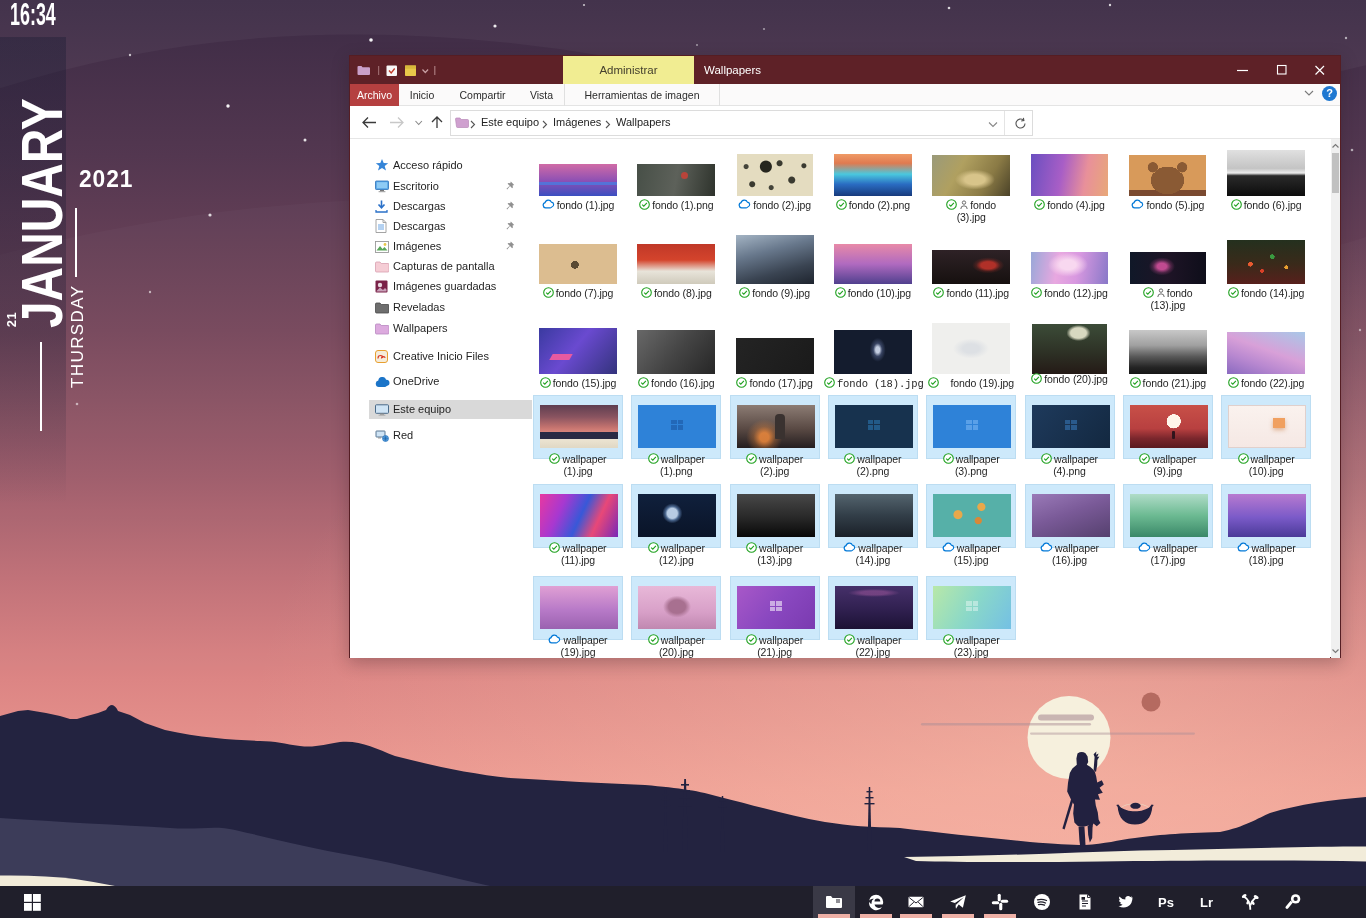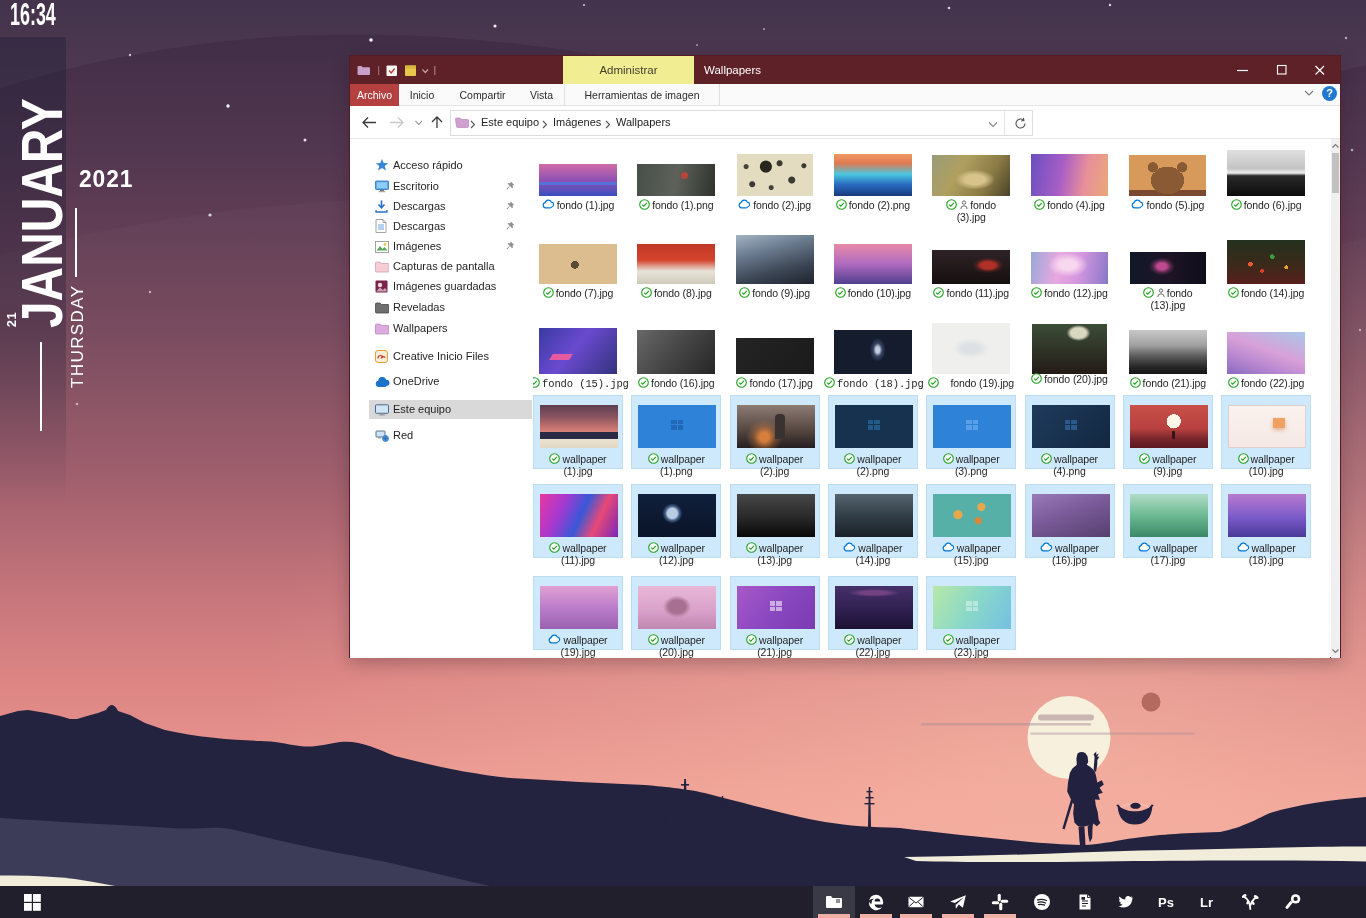--- a/index.html
+++ b/index.html
@@ -26,21 +26,21 @@
   #addrrow { position:absolute; left:0; top:50px; width:990px; height:33px; background:#fff; border-bottom:1px solid #e6e6e6; }
   .navic { position:absolute; }
   #addrbox { position:absolute; left:100px; top:4px; width:583px; height:26px; border:1px solid #dcdcdc; background:#fff; font-size:11px; color:#222; }
   #searchbox { position:absolute; left:691px; top:4px; width:291px; height:26px; border:1px solid #dcdcdc; background:#fff; font-size:11px; color:#777; }
   #sidebar { position:absolute; left:0; top:83px; width:183px; height:519px; background:#fff; }
   .sbitem { position:absolute; font-size:11px; color:#1f1f1f; white-space:nowrap; }
   .sbic { position:absolute; width:15px; height:15px; }
   #content { position:absolute; left:183px; top:83px; width:797px; height:519px; background:#fff; overflow:hidden; }
   .th { position:absolute; }
   .lbl { position:absolute; font-size:10.5px; color:#1f1f1f; text-align:center; line-height:12px; white-space:nowrap; letter-spacing:-0.1px; }
-  .sel { position:absolute; width:90px; height:74px; background:#cde9fb; border:1px solid #bcddf2; }
+  .sel { position:absolute; width:90px; height:64px; background:#cde9fb; border:1px solid #bcddf2; }
   #vscroll { position:absolute; left:981px; top:83px; width:9px; height:519px; background:#f0f0f0; }
 </style>
 </head>
 <body>
 <div id="desktop">
 <svg id="scene" width="1366" height="918" viewBox="0 0 1366 918">
   <defs>
     <linearGradient id="sky" x1="0" y1="0" x2="0" y2="1">
       <stop offset="0" stop-color="#3c2b45"></stop>
       <stop offset="0.17" stop-color="#533750"></stop>
@@ -446,21 +446,21 @@
             <path d="M0.8,9 a3.2,3.2 0 0 1 6.4,0" fill="none" stroke="#6b6b6b" stroke-width="1"></path>
           </svg><span style="margin-left:2px">fondo</span><br>(13).jpg</div>
 <div class="th" style="left:694.1px;top:101.0px;width:78px;height:44px;background:radial-gradient(circle 2.5px at 30% 55%,#e85a30 90%,transparent),radial-gradient(circle 2.5px at 58% 38%,#3a9a40 90%,transparent),radial-gradient(circle 2px at 76% 62%,#e8a030 90%,transparent),radial-gradient(circle 2px at 45% 70%,#d84028 90%,transparent),linear-gradient(180deg,#24301e 0%,#3a2a1a 55%,#58201c 100%);"></div>
         <div class="lbl" style="left:684.1px;top:148px;width:98px;"><svg width="11" height="11" viewBox="0 0 11 11" style="vertical-align:-1px">
             <circle cx="5.5" cy="5.5" r="4.8" fill="#fff" stroke="#1fa11f" stroke-width="1.1"></circle>
             <path d="M3.2,5.6 L4.8,7.2 L7.9,3.9" fill="none" stroke="#1fa11f" stroke-width="1.1"></path>
           </svg><span style="margin-left:2px">fondo (14).jpg</span></div>
 <div class="th" style="left:6.0px;top:189.0px;width:78px;height:46px;background:linear-gradient(130deg,#3a3aa0 0%,#6a4ad0 45%,#33337c 100%);">
           <div style="position:absolute;left:12px;top:26px;width:20px;height:6px;background:#e85aa0;transform:skewX(-30deg)"></div>
         </div>
-        <div class="lbl" style="left:-4.0px;top:238px;width:98px;font-family:Liberation Mono, monospace;"><svg width="11" height="11" viewBox="0 0 11 11" style="vertical-align:-1px">
+        <div class="lbl" style="left:-4.0px;top:238px;width:98px;"><svg width="11" height="11" viewBox="0 0 11 11" style="vertical-align:-1px">
             <circle cx="5.5" cy="5.5" r="4.8" fill="#fff" stroke="#1fa11f" stroke-width="1.1"></circle>
             <path d="M3.2,5.6 L4.8,7.2 L7.9,3.9" fill="none" stroke="#1fa11f" stroke-width="1.1"></path>
           </svg><span style="margin-left:2px">fondo (15).jpg</span></div>
 <div class="th" style="left:104.3px;top:191.0px;width:78px;height:44px;background:linear-gradient(130deg,#686868 0%,#454545 50%,#262626 100%);"></div>
         <div class="lbl" style="left:94.3px;top:238px;width:98px;"><svg width="11" height="11" viewBox="0 0 11 11" style="vertical-align:-1px">
             <circle cx="5.5" cy="5.5" r="4.8" fill="#fff" stroke="#1fa11f" stroke-width="1.1"></circle>
             <path d="M3.2,5.6 L4.8,7.2 L7.9,3.9" fill="none" stroke="#1fa11f" stroke-width="1.1"></path>
           </svg><span style="margin-left:2px">fondo (16).jpg</span></div>
 <div class="th" style="left:202.6px;top:199.0px;width:78px;height:36px;background:linear-gradient(130deg,#242424 0%,#1a1a1a 100%);"></div>
         <div class="lbl" style="left:192.6px;top:238px;width:98px;"><svg width="11" height="11" viewBox="0 0 11 11" style="vertical-align:-1px">

